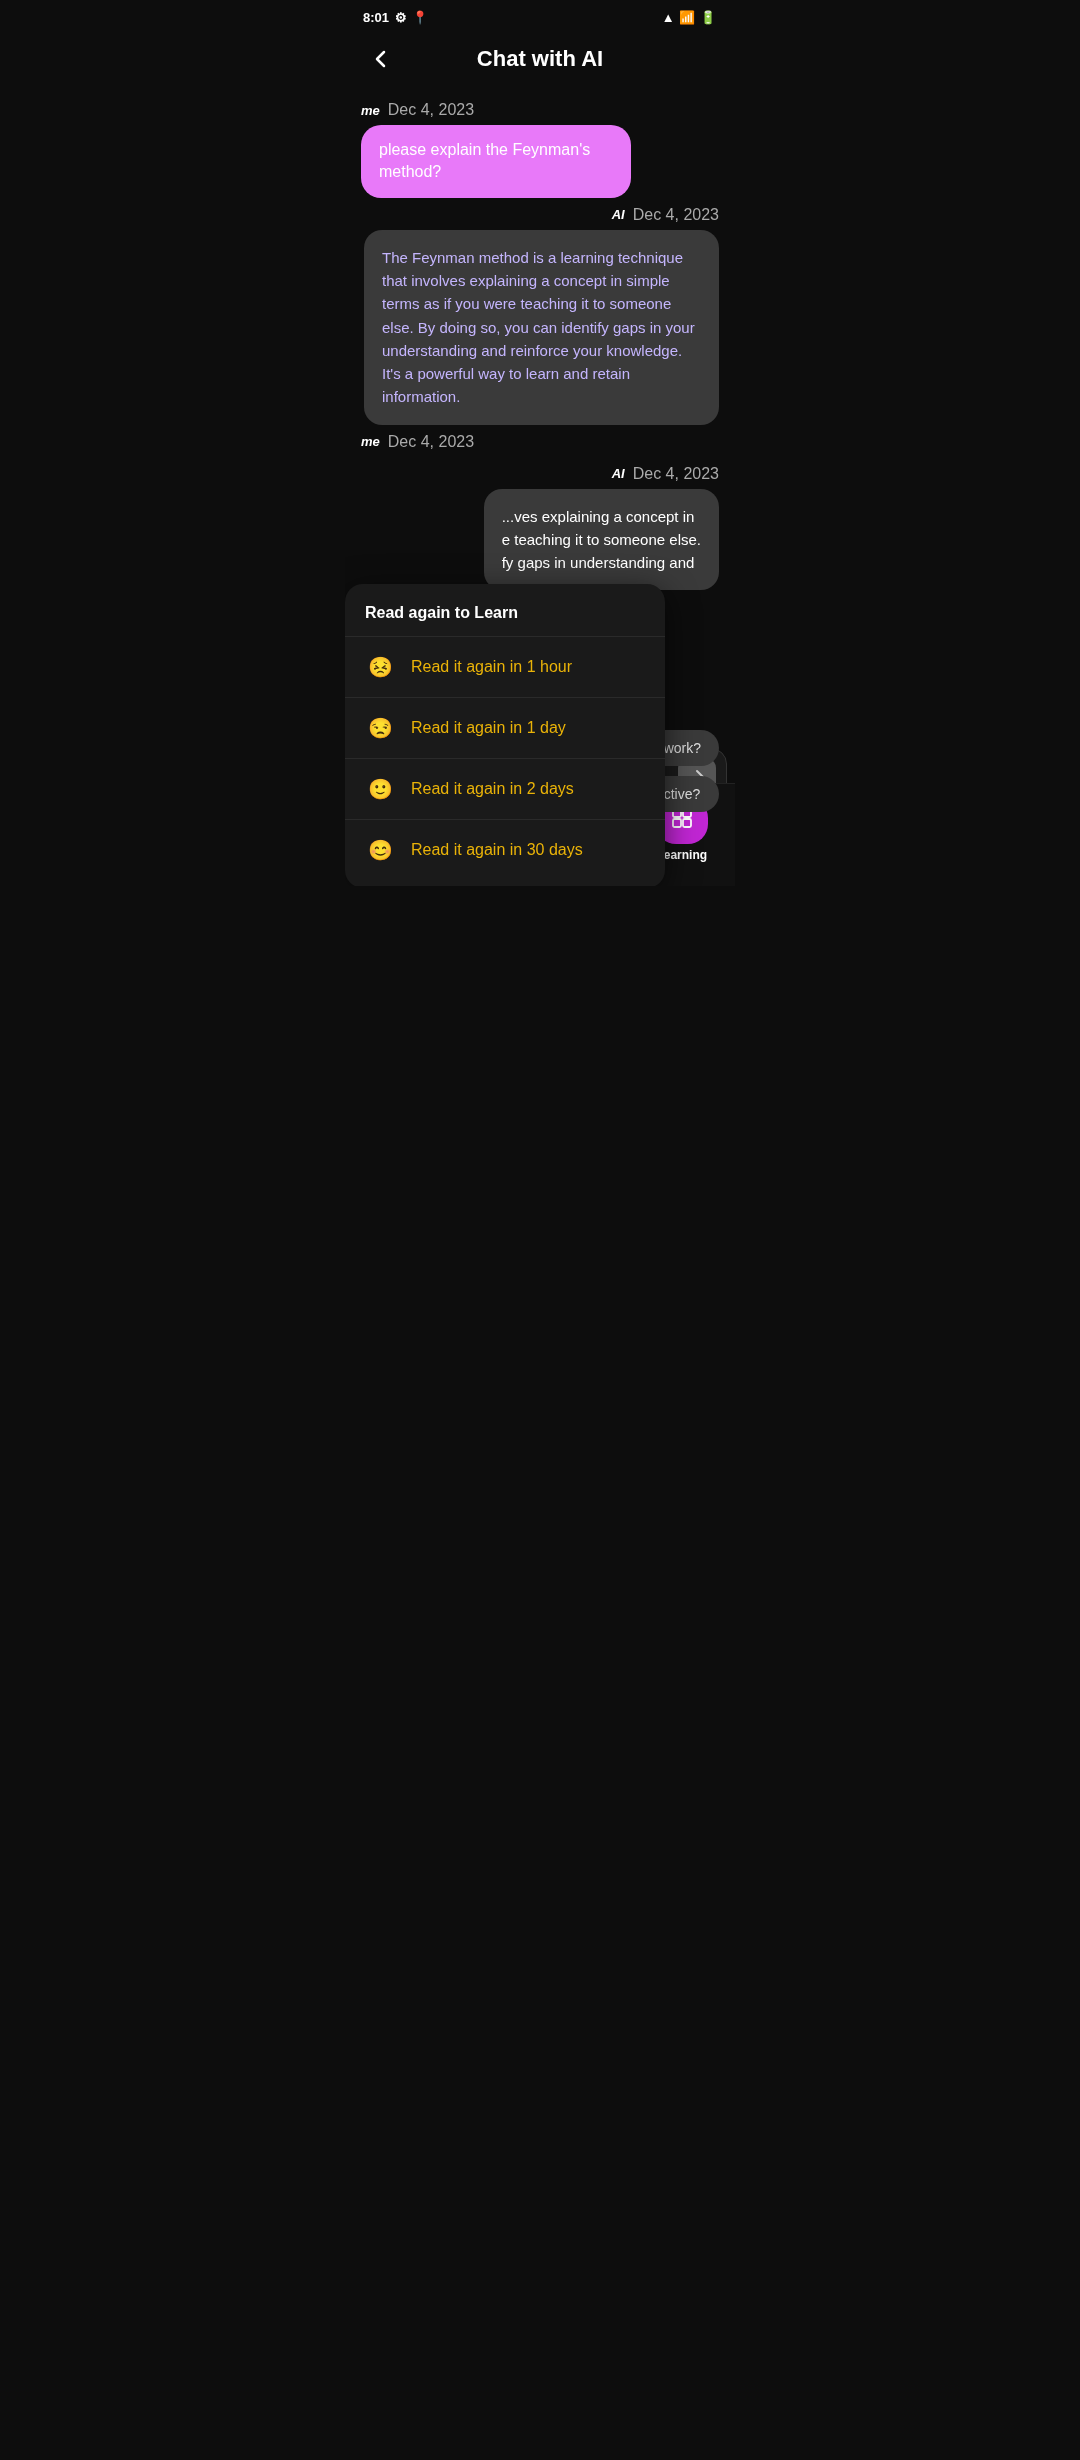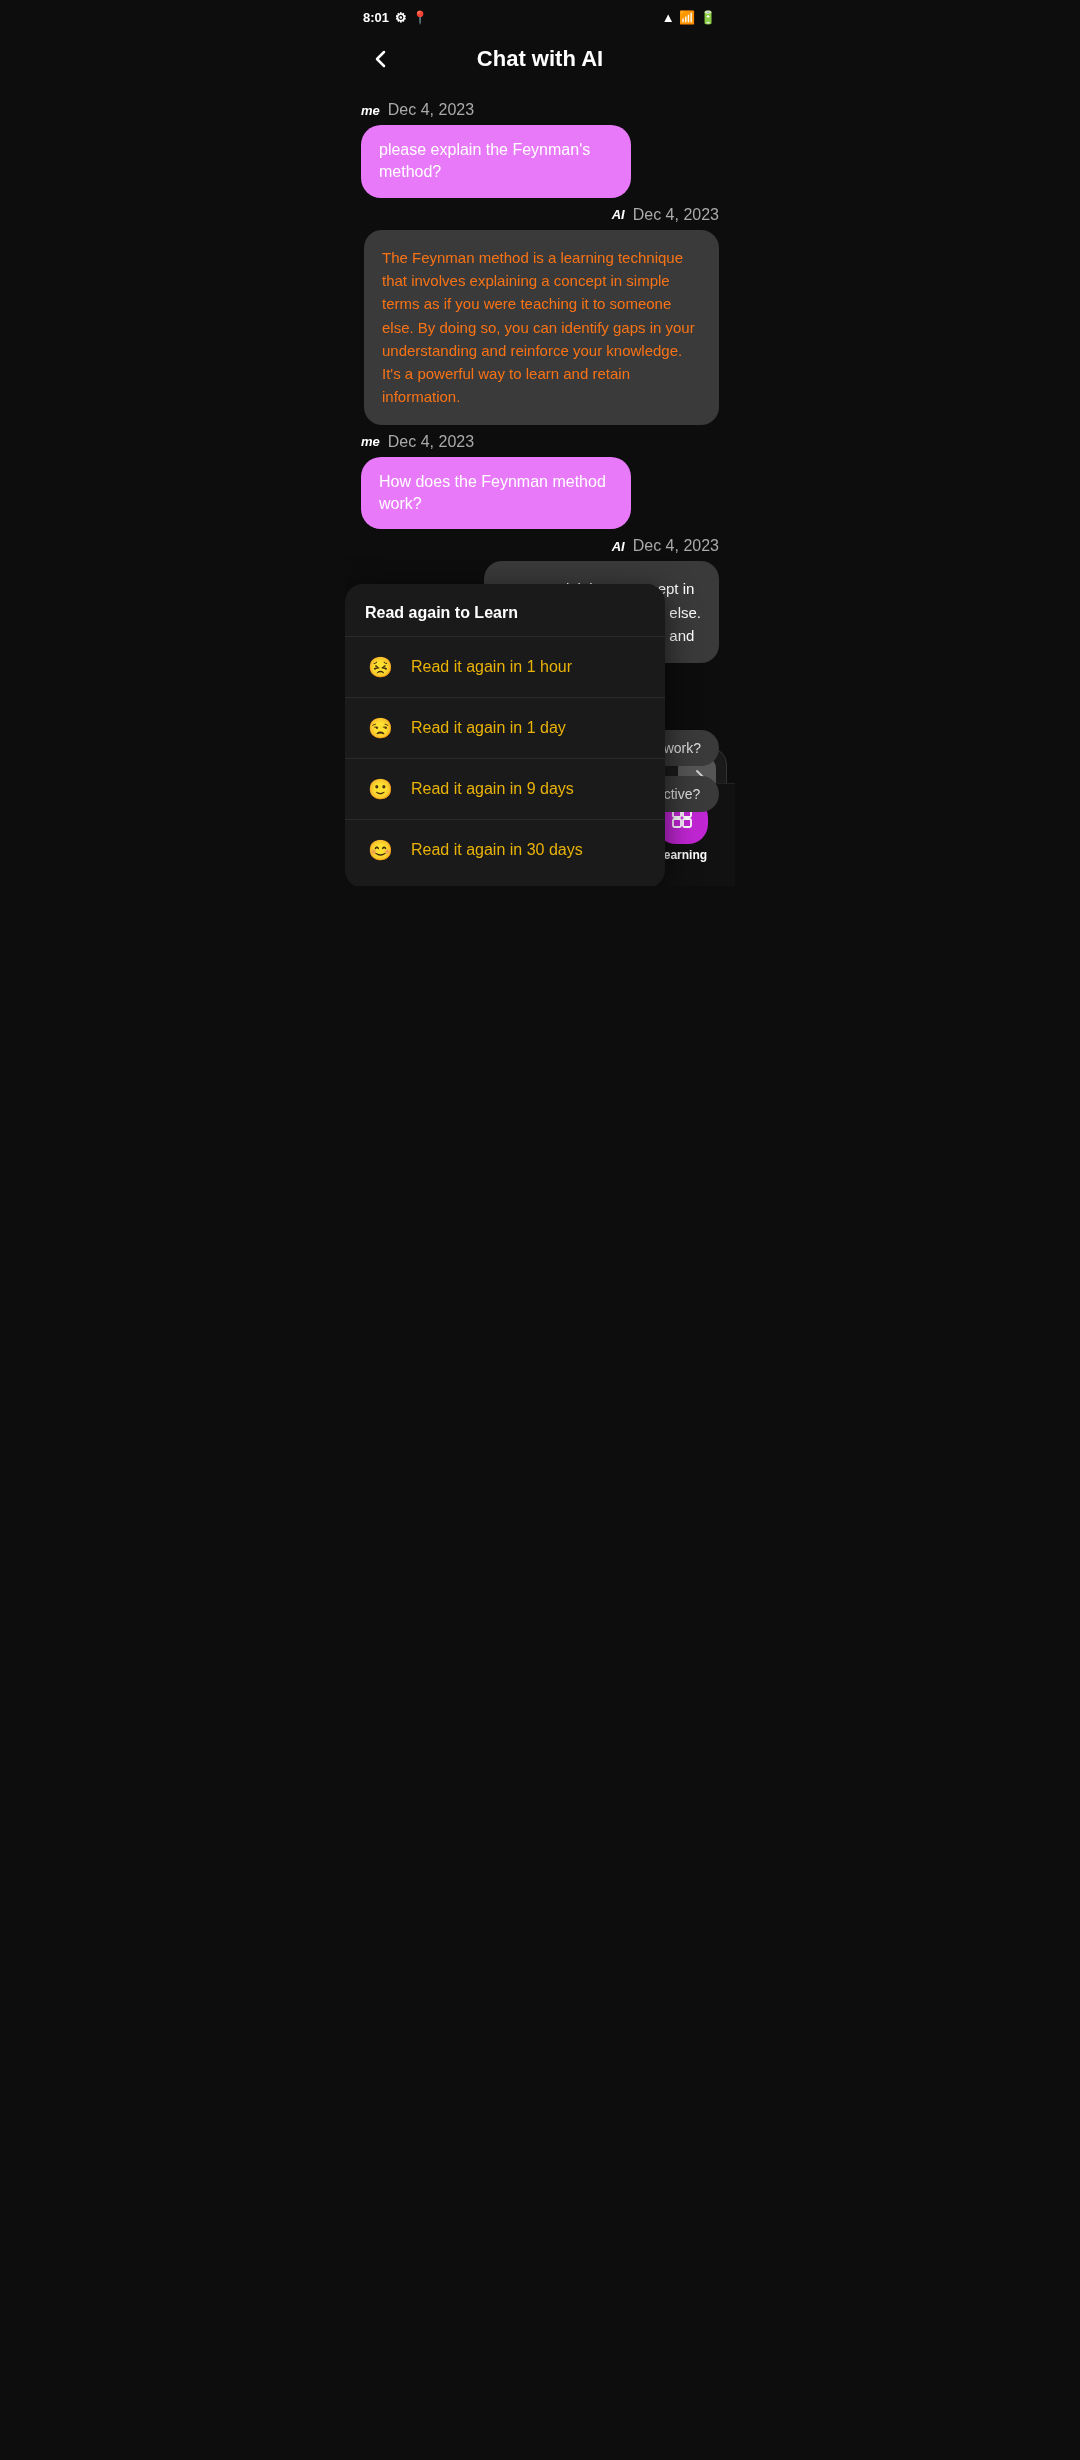--- a/index.html
+++ b/index.html
@@ -109,21 +109,21 @@
       border-radius: 20px;
       padding: 14px 18px;
       font-size: 16px;
       max-width: 270px;
       align-self: flex-start;
       line-height: 1.4;
     }
 
     .bubble-ai {
       background: #3a3a3a;
-      color: #f97316;
+      color: #c4b5fd;
       border-radius: 18px;
       padding: 16px 18px;
       font-size: 15px;
       max-width: 355px;
       align-self: flex-end;
       line-height: 1.55;
     }
 
     
     .dropdown-overlay {
@@ -340,21 +340,20 @@
       <span class="msg-date">Dec 4, 2023</span>
     </div>
     <div class="bubble-ai">The Feynman method is a learning technique that involves explaining a concept in simple terms as if you were teaching it to someone else. By doing so, you can identify gaps in your understanding and reinforce your knowledge. It's a powerful way to learn and retain information.</div>
   </div>
 
   <div class="msg-row">
     <div class="msg-meta">
       <span class="avatar">me</span>
       <span class="msg-date">Dec 4, 2023</span>
     </div>
-    <div class="bubble-user">How does the Feynman method work?</div>
   </div>
 
   <div class="msg-row">
     <div class="msg-meta right">
       <span class="avatar">AI</span>
       <span class="msg-date">Dec 4, 2023</span>
     </div>
     <div class="bubble-ai-partial">
       ...ves explaining a concept in<br>e teaching it to someone else.<br>fy gaps in understanding and
     </div>
@@ -379,21 +378,21 @@
     <span class="dropdown-item-label">Read it again in 1 hour</span>
   </div>
 
   <div class="dropdown-item">
     <div class="dropdown-icon">😒</div>
     <span class="dropdown-item-label">Read it again in 1 day</span>
   </div>
 
   <div class="dropdown-item">
     <div class="dropdown-icon">🙂</div>
-    <span class="dropdown-item-label">Read it again in 9 days</span>
+    <span class="dropdown-item-label">Read it again in 2 days</span>
   </div>
 
   <div class="dropdown-item">
     <div class="dropdown-icon">😊</div>
     <span class="dropdown-item-label">Read it again in 30 days</span>
   </div>
 </div>
 
 <div class="input-bar">
   <div class="input-icon-btn">

